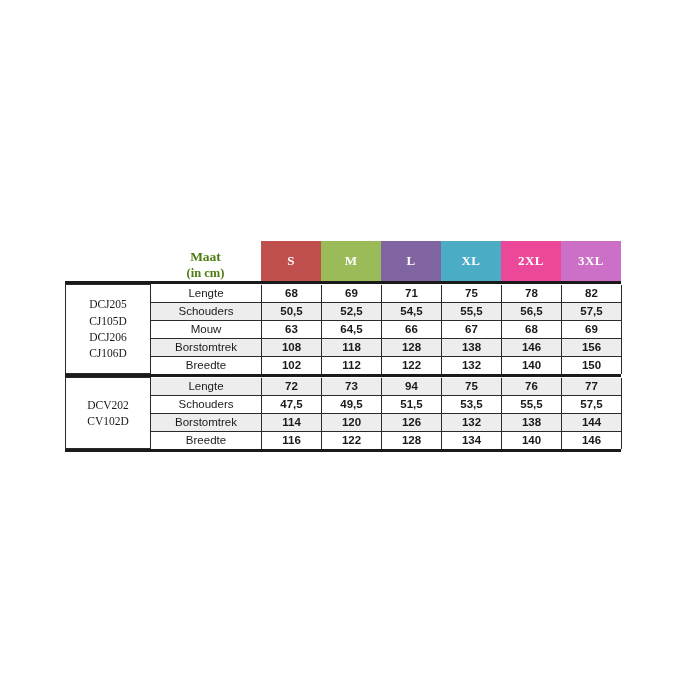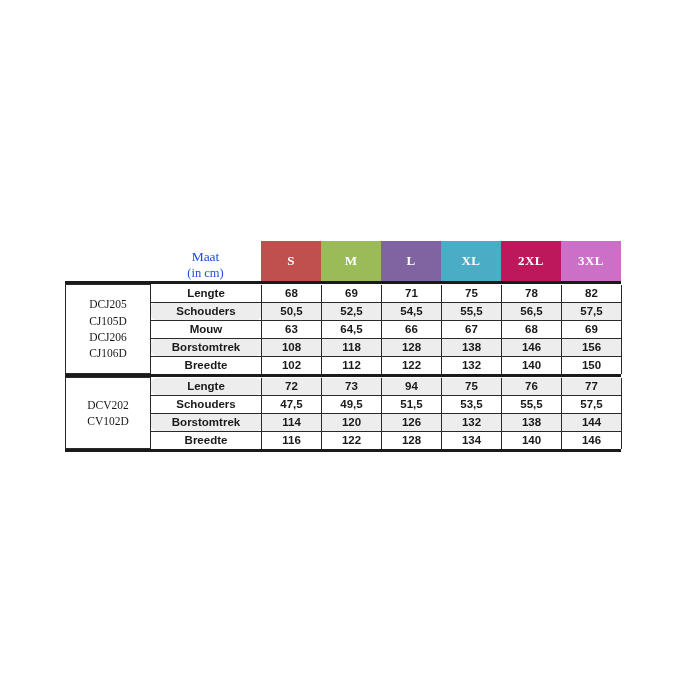--- a/index.html
+++ b/index.html
@@ -45,23 +45,23 @@
   
   tr.header-row > th {
     padding: 0;
     border: none;
     vertical-align: bottom;
     height: 50px;
   }
 
   th.maat-head {
     font-family: "Liberation Serif", serif;
-    font-weight: 400;
+    font-weight: 700;
     font-size: 13.5px;
-    color: #1d4ed8;
+    color: #4d7c0f;
     text-align: center;
     line-height: 1.28;
     padding-bottom: 3px;
   }
   th.maat-head .maat-line2 {
     display: block;
     font-size: 12.5px;
   }
 
   th.size-head {
@@ -101,25 +101,24 @@
     font-size: 14px;
     color: #1a1a1a;
     text-align: center;
     line-height: 1.42;
     vertical-align: middle;
     padding: 0 4px;
   }
   td.codes-cell .code-line { display: block; white-space: nowrap; text-align: center; }
 
   td.measure-cell {
-    font-weight: 700;
+    font-weight: 400;
     font-size: 11.5px;
     border-left: none;
     text-align: center;
-    border-radius: 6px;
   }
 
   td.val-cell { font-weight: 700; }
 
   
   tr.shaded td.measure-cell,
   tr.shaded td.val-cell { background: #ededed; }
 
   
   tr.block-first td.measure-cell,
@@ -166,21 +165,21 @@
           <div class="swatch" style="background: rgb(128, 100, 162);">
             <span>L</span>
           </div>
         </th>
         <th class="size-head">
           <div class="swatch" style="background: rgb(75, 172, 198); margin-top: 13px;">
             <span>XL</span>
           </div>
         </th>
         <th class="size-head">
-          <div class="swatch" style="background: #be185d;">
+          <div class="swatch" style="background: #ec4899;">
             <span>2XL</span>
           </div>
         </th>
         <th class="size-head">
           <div class="swatch" style="background: rgb(204, 111, 198); justify-content: center;">
             <span>3XL</span>
           </div>
         </th>
       </tr>
     </thead>

